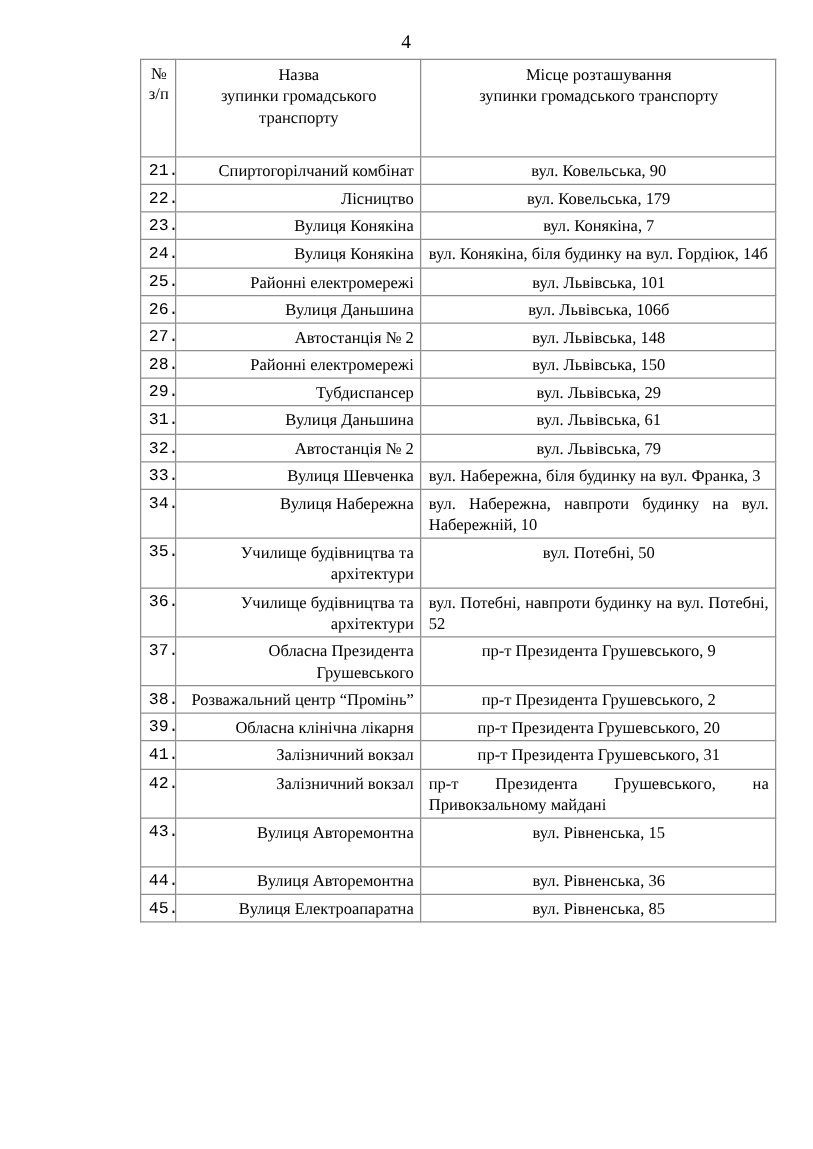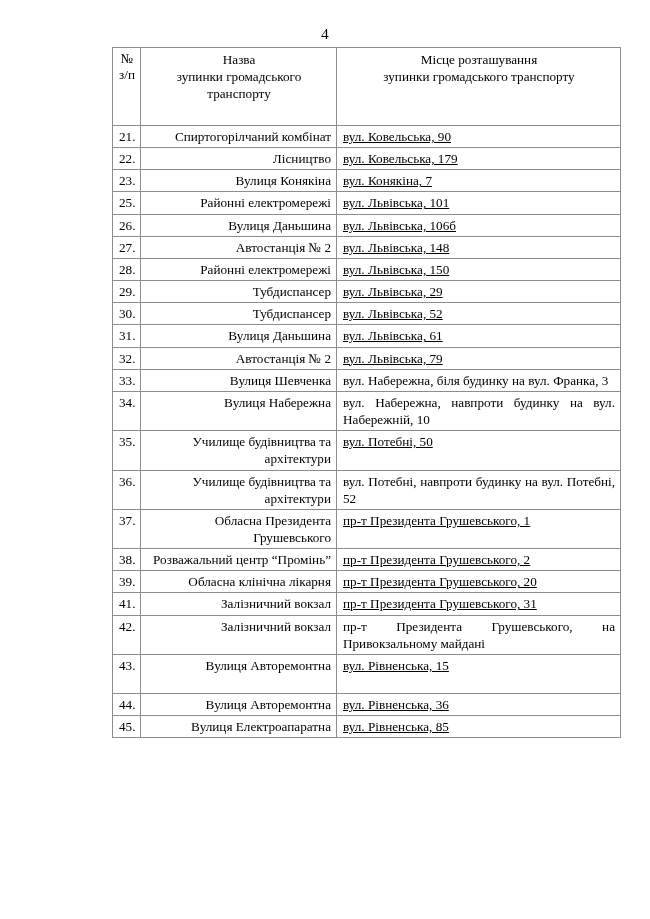--- a/index.html
+++ b/index.html
@@ -64,33 +64,33 @@
     padding-top: 3px;
     line-height: 1.30;
   }
   thead tr { height: 78px; }
 
   td.num {
     text-align: center;
     padding-left: 0;
     padding-right: 2px;
     white-space: nowrap;
+    font-family: Liberation Mono, monospace;
   }
   td.name {
     text-align: right;
     word-wrap: break-word;
   }
   td.loc {
     text-align: justify;
     text-justify: inter-word;
     word-wrap: break-word;
   }
   td.loc.plain {
-    text-align: left;
-    text-decoration: underline;
+    text-align: center;
   }
   .filler { display: block; height: 17px; }
 </style>
 </head>
 <body>
 
 <div class="page">
 
   <div class="page-number">4</div>
 
@@ -127,20 +127,25 @@
           <td class="num">22.</td>
           <td class="name">Лісництво</td>
           <td class="loc plain">вул. Ковельська, 179</td>
         </tr>
         <tr>
           <td class="num">23.</td>
           <td class="name">Вулиця Конякіна</td>
           <td class="loc plain">вул. Конякіна, 7</td>
         </tr>
         <tr>
+          <td class="num">24.</td>
+          <td class="name">Вулиця Конякіна</td>
+          <td class="loc">вул. Конякіна, біля будинку на вул. Гордіюк, 14б</td>
+        </tr>
+        <tr>
           <td class="num">25.</td>
           <td class="name">Районні електромережі</td>
           <td class="loc plain">вул. Львівська, 101</td>
         </tr>
         <tr>
           <td class="num">26.</td>
           <td class="name">Вулиця Даньшина</td>
           <td class="loc plain">вул. Львівська, 106б</td>
         </tr>
         <tr>
@@ -152,25 +157,20 @@
           <td class="num">28.</td>
           <td class="name">Районні електромережі</td>
           <td class="loc plain">вул. Львівська, 150</td>
         </tr>
         <tr>
           <td class="num">29.</td>
           <td class="name">Тубдиспансер</td>
           <td class="loc plain">вул. Львівська, 29</td>
         </tr>
         <tr>
-          <td class="num">30.</td>
-          <td class="name">Тубдиспансер</td>
-          <td class="loc plain">вул. Львівська, 52</td>
-        </tr>
-        <tr>
           <td class="num">31.</td>
           <td class="name">Вулиця Даньшина</td>
           <td class="loc plain">вул. Львівська, 61</td>
         </tr>
         <tr>
           <td class="num">32.</td>
           <td class="name">Автостанція № 2</td>
           <td class="loc plain">вул. Львівська, 79</td>
         </tr>
         <tr>
@@ -189,21 +189,21 @@
           <td class="loc plain">вул. Потебні, 50</td>
         </tr>
         <tr>
           <td class="num">36.</td>
           <td class="name">Училище будівництва та архітектури</td>
           <td class="loc">вул. Потебні, навпроти будинку на вул. Потебні, 52</td>
         </tr>
         <tr>
           <td class="num">37.</td>
           <td class="name">Обласна Президента Грушевського</td>
-          <td class="loc plain">пр-т Президента Грушевського, 1</td>
+          <td class="loc plain">пр-т Президента Грушевського, 9</td>
         </tr>
         <tr>
           <td class="num">38.</td>
           <td class="name">Розважальний центр “Промінь”</td>
           <td class="loc plain">пр-т Президента Грушевського, 2</td>
         </tr>
         <tr>
           <td class="num">39.</td>
           <td class="name">Обласна клінічна лікарня</td>
           <td class="loc plain">пр-т Президента Грушевського, 20</td>

